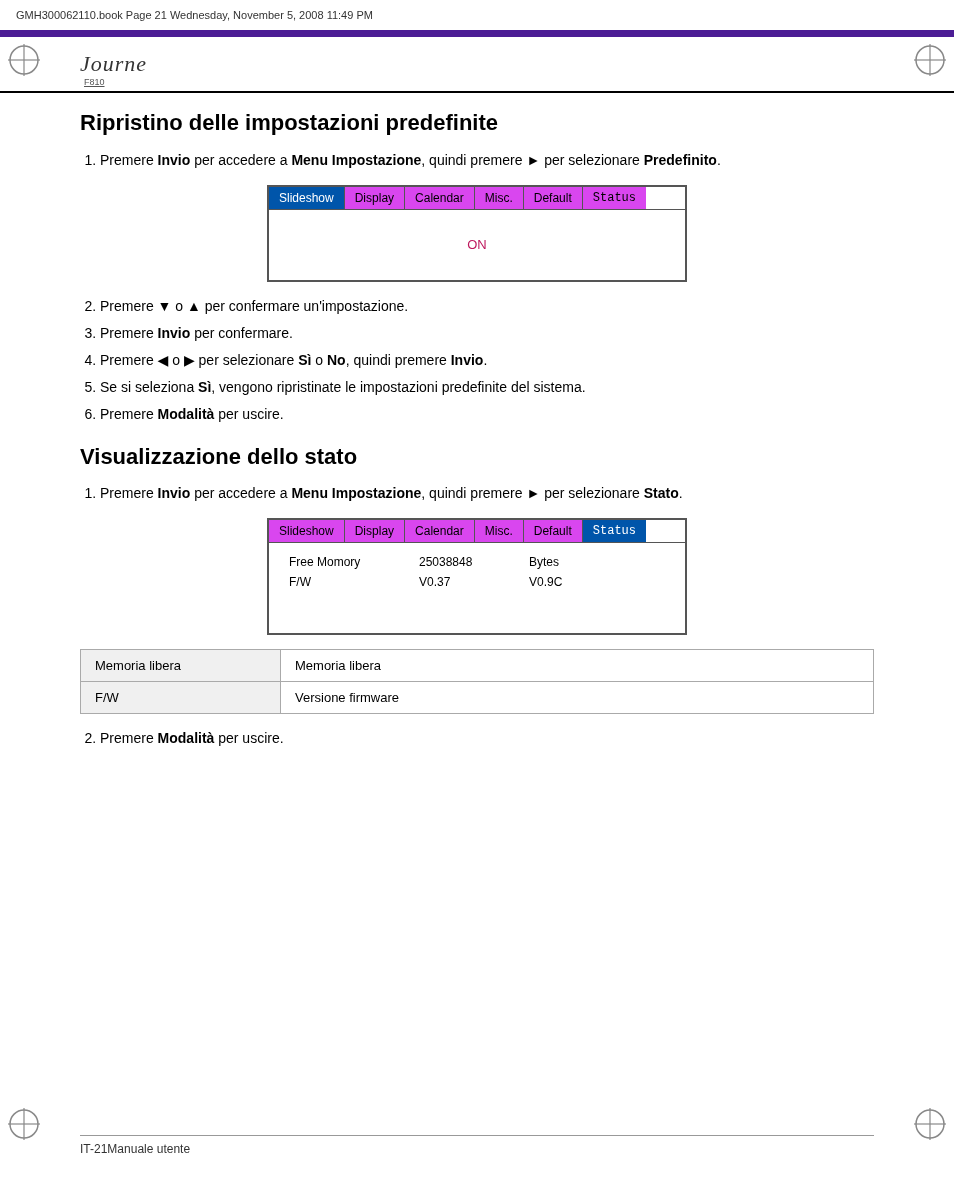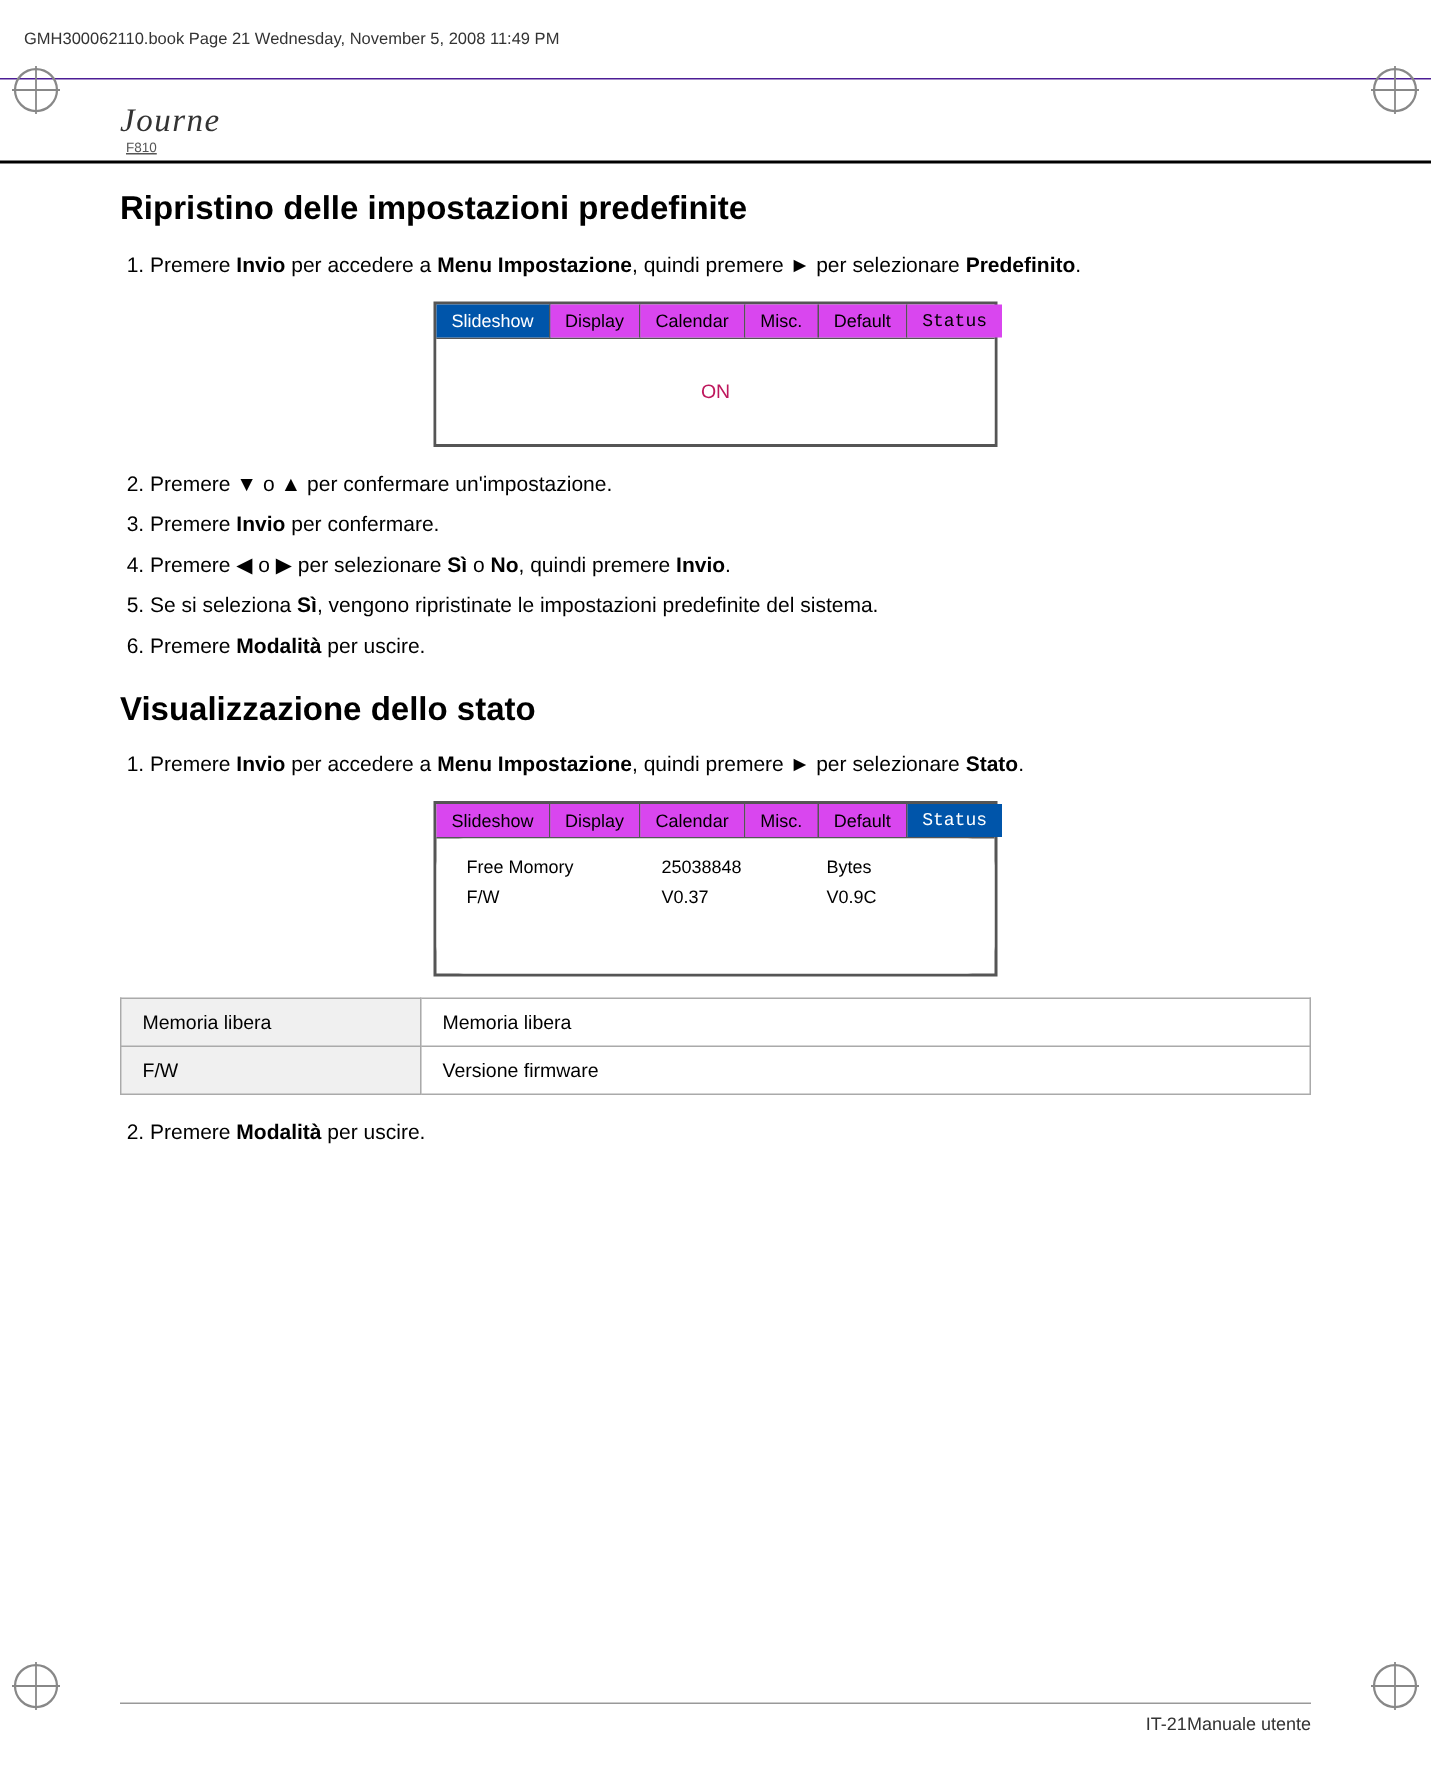--- a/index.html
+++ b/index.html
@@ -18,22 +18,22 @@
       width: 954px;
       min-height: 1184px;
       background: #fff;
       position: relative;
       overflow: hidden;
     }
 
     
     .top-bar {
       background: #fff;
-      border-bottom: 1px solid #4c1d95;
-      padding: 20px 16px;
+      border-bottom: 7px solid #4c1d95;
+      padding: 9px 16px;
       font-size: 11px;
       color: #333;
       display: flex;
       align-items: center;
     }
 
     
     .corner {
       position: absolute;
       width: 36px;
@@ -84,21 +84,21 @@
       margin-bottom: 10px;
     }
     ol li {
       margin-bottom: 6px;
       line-height: 1.5;
     }
 
     
     .menu-mockup {
       border: 2px solid #555;
-      width: 376px;
+      width: 420px;
       margin: 14px auto 14px auto;
       background: #fff;
     }
     .menu-tabs {
       display: flex;
       border-bottom: 1px solid #555;
     }
     .menu-tab {
       padding: 4px 10px;
       font-size: 12px;
@@ -157,21 +157,21 @@
       background: #f0f0f0;
     }
 
     
     .footer {
       position: absolute;
       bottom: 28px;
       left: 80px;
       right: 80px;
       display: flex;
-      justify-content: flex-end;
+      justify-content: flex-start;
       font-size: 12px;
       color: #333;
       border-top: 1px solid #999;
       padding-top: 6px;
     }
     .cd-tl { top: 42px; left: 6px; }
     .cd-tr { top: 42px; right: 6px; }
     .cd-bl { bottom: 42px; left: 6px; }
     .cd-br { bottom: 42px; right: 6px; }
   </style>

